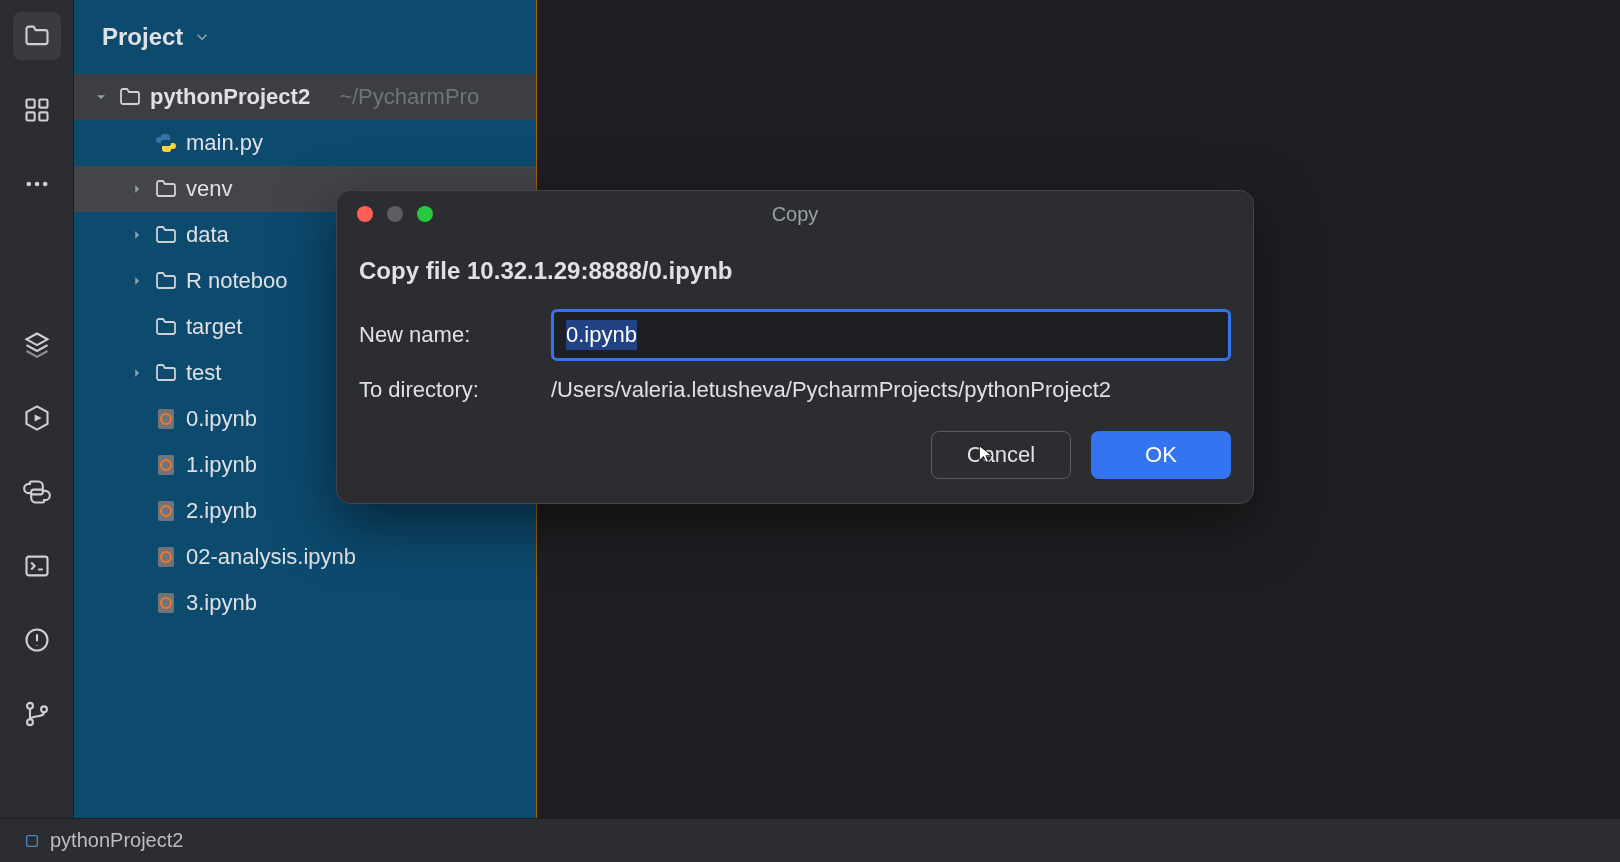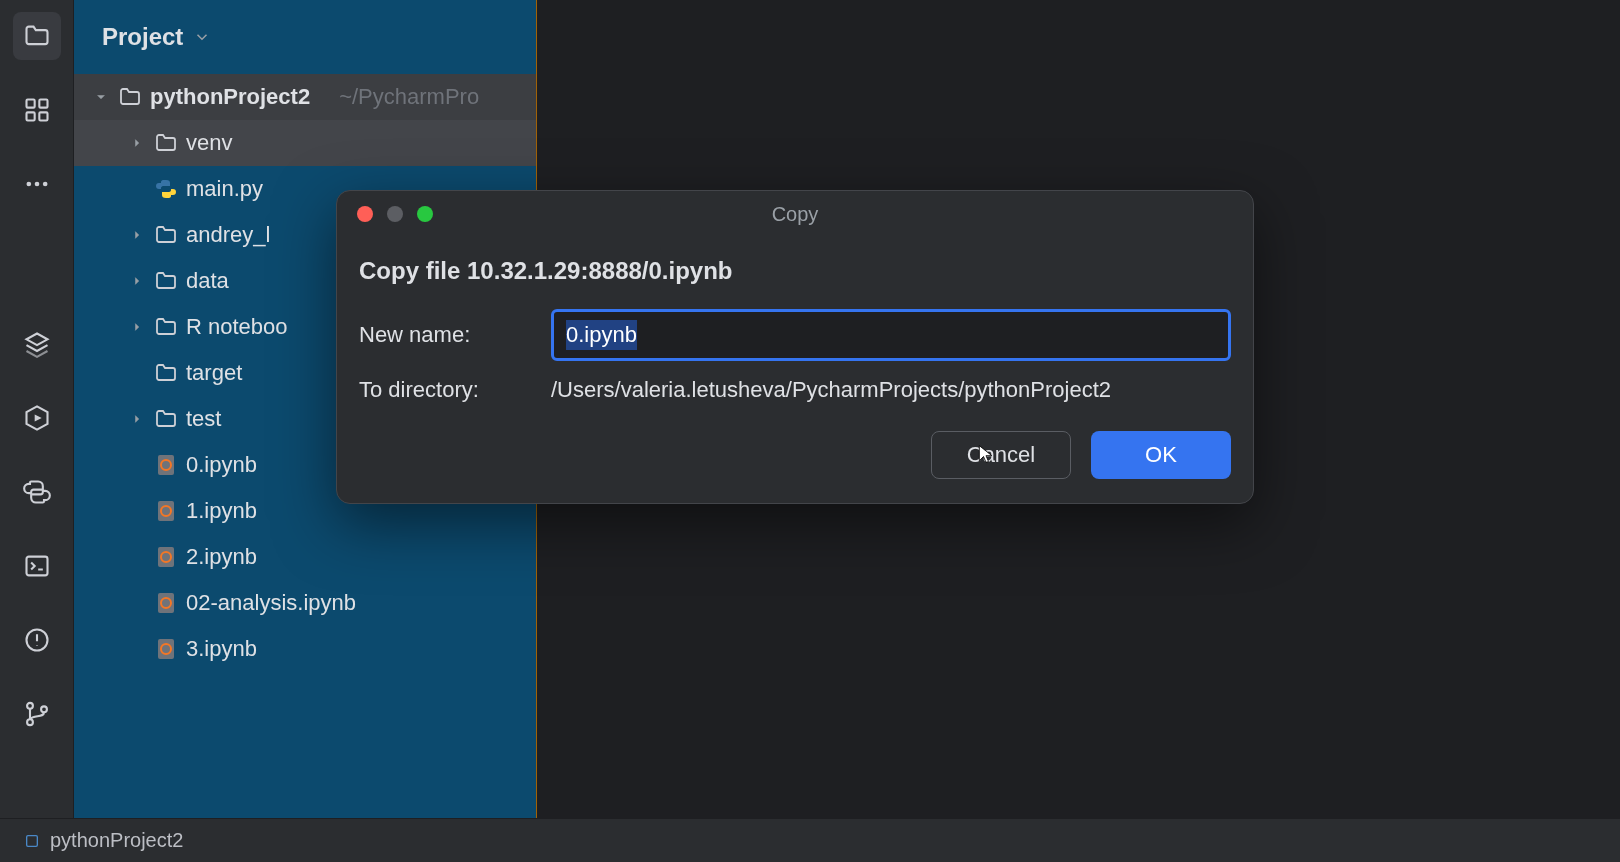--- a/index.html
+++ b/index.html
@@ -154,53 +154,42 @@
               <path d="M6 9l6 6 6-6"></path>
             </svg>
           </span>
         <svg class="icon-folder folder-svg" viewBox="0 0 24 24">
             <path d="M3 6a2 2 0 0 1 2-2h4l2 3h8a2 2 0 0 1 2 2v8a2 2 0 0 1-2 2H5a2 2 0 0 1-2-2V6z"></path>
           </svg>
         <span class="tree-label" style="font-weight:600">pythonProject2</span>
         <span class="tree-sub">~/PycharmPro</span>
       </div>
 
-      <div class="tree-row depth-1 selected">
-        <span class="arrow">
-            <svg viewBox="0 0 24 24">
-              <path d="M9 6l6 6-6 6"></path>
-            </svg>
-          </span>
-        <svg class="icon-folder folder-svg" viewBox="0 0 24 24">
-            <path d="M3 6a2 2 0 0 1 2-2h4l2 3h8a2 2 0 0 1 2 2v8a2 2 0 0 1-2 2H5a2 2 0 0 1-2-2V6z"></path>
-          </svg>
-        <span class="tree-label">venv</span>
-      </div>
-
       <div class="tree-row depth-1">
         <span class="arrow spacer"></span>
         <svg class="py-icon" viewBox="0 0 24 24">
             <path d="M12 3c3 0 4 1 4 3v3H9c-1 0-2 1-2 2v1H5c-2 0-3-1-3-3s1-3 3-3h2V5c0-1 1-2 2-2h3z" fill="#3773a5"></path>
             <path d="M12 21c-3 0-4-1-4-3v-3h7c1 0 2-1 2-2v-1h2c2 0 3 1 3 3s-1 3-3 3h-2v1c0 1-1 2-2 2h-3z" fill="#ffd43b"></path>
           </svg>
         <span class="tree-label">main.py</span>
       </div>
 
-
-      <div class="tree-row depth-1">
+      <div class="tree-row depth-1 selected">
         <span class="arrow">
             <svg viewBox="0 0 24 24">
               <path d="M9 6l6 6-6 6"></path>
             </svg>
           </span>
         <svg class="icon-folder folder-svg" viewBox="0 0 24 24">
             <path d="M3 6a2 2 0 0 1 2-2h4l2 3h8a2 2 0 0 1 2 2v8a2 2 0 0 1-2 2H5a2 2 0 0 1-2-2V6z"></path>
           </svg>
-        <span class="tree-label">andrey_l</span>
-      </div>
+        <span class="tree-label">venv</span>
+      </div>
+
+
       <div class="tree-row depth-1">
         <span class="arrow">
             <svg viewBox="0 0 24 24">
               <path d="M9 6l6 6-6 6"></path>
             </svg>
           </span>
         <svg class="icon-folder folder-svg" viewBox="0 0 24 24">
             <path d="M3 6a2 2 0 0 1 2-2h4l2 3h8a2 2 0 0 1 2 2v8a2 2 0 0 1-2 2H5a2 2 0 0 1-2-2V6z"></path>
           </svg>
         <span class="tree-label">data</span>

